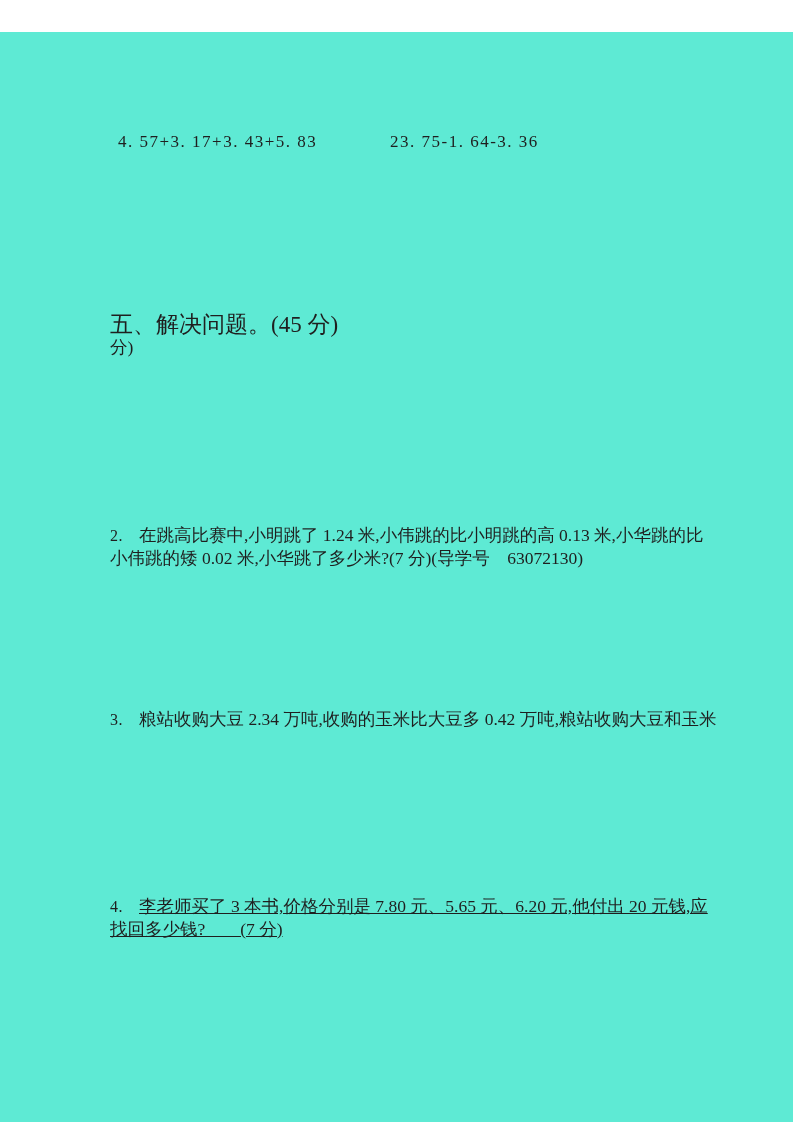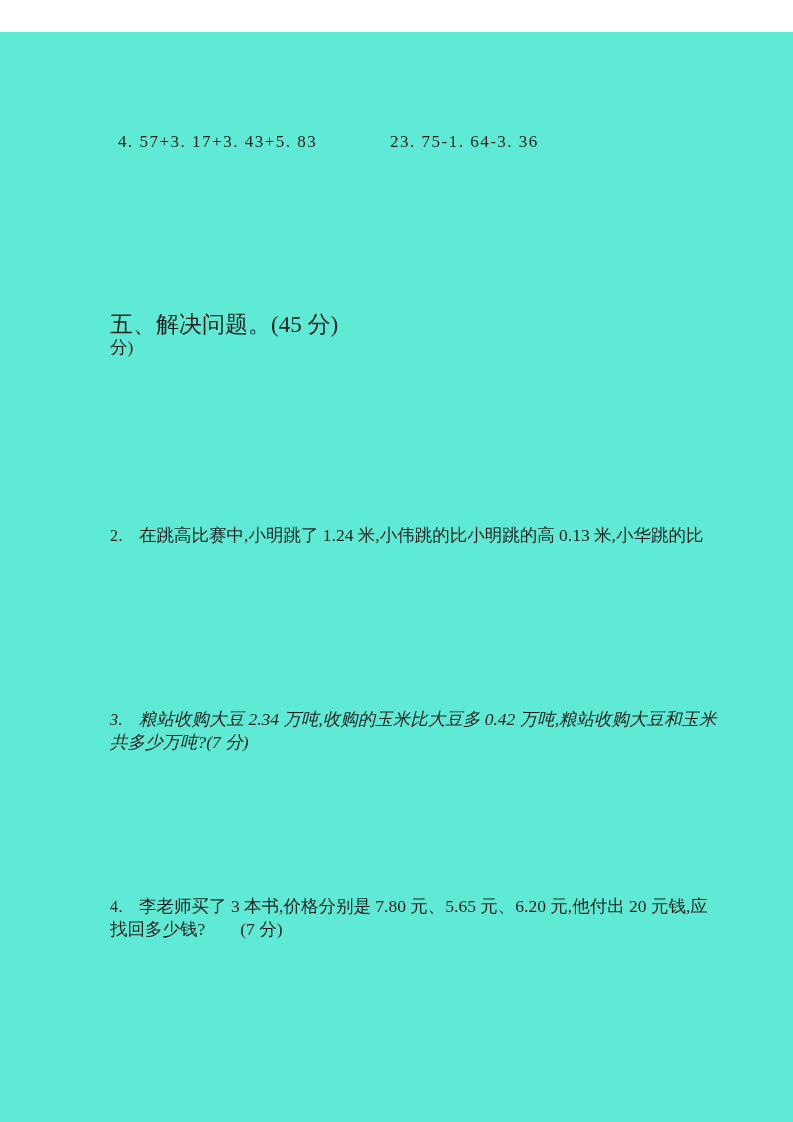--- a/index.html
+++ b/index.html
@@ -42,22 +42,22 @@
     white-space: nowrap;
     font-size: 23px;
   }
   .problem {
     position: absolute;
     left: 110px;
     width: 575px;
   }
   .problem-1 { top: 304px; }
   .problem-2 { top: 492px; }
-  .problem-3 { top: 676px; font-style: italic; }
-  .problem-4 { top: 863px; }
+  .problem-3 { top: 676px; }
+  .problem-4 { top: 863px; text-decoration: underline; }
   .line {
     white-space: nowrap;
     height: 23px;
     font-size: 17.5px;
   }
   .num {
     display: inline-block;
     width: 29px;
     font-size: 16px;
     letter-spacing: 0.5px;
@@ -76,27 +76,27 @@
   <div class="section-heading">五、解决问题。(45 分)</div>
 
   <div class="problem problem-1">
     <div class="line">分)</div>
   </div>
 
   <div class="problem problem-2">
     <div class="line">
       <span class="num">2.</span><span>在跳高比赛中,小明跳了 1.24 米,小伟跳的比小明跳的高 0.13 米,小华跳的比</span>
     </div>
+    <div class="line">小伟跳的矮 0.02 米,小华跳了多少米?(7 分)(导学号　63072130)</div>
   </div>
 
   <div class="problem problem-3">
     <div class="line">
       <span class="num">3.</span><span>粮站收购大豆 2.34 万吨,收购的玉米比大豆多 0.42 万吨,粮站收购大豆和玉米</span>
     </div>
-    <div class="line">共多少万吨?(7 分)</div>
   </div>
 
   <div class="problem problem-4">
     <div class="line">
       <span class="num">4.</span><span>李老师买了 3 本书,价格分别是 7.80 元、5.65 元、6.20 元,他付出 20 元钱,应</span>
     </div>
     <div class="line">找回多少钱?　　(7 分)</div>
   </div>
 
 </div>

